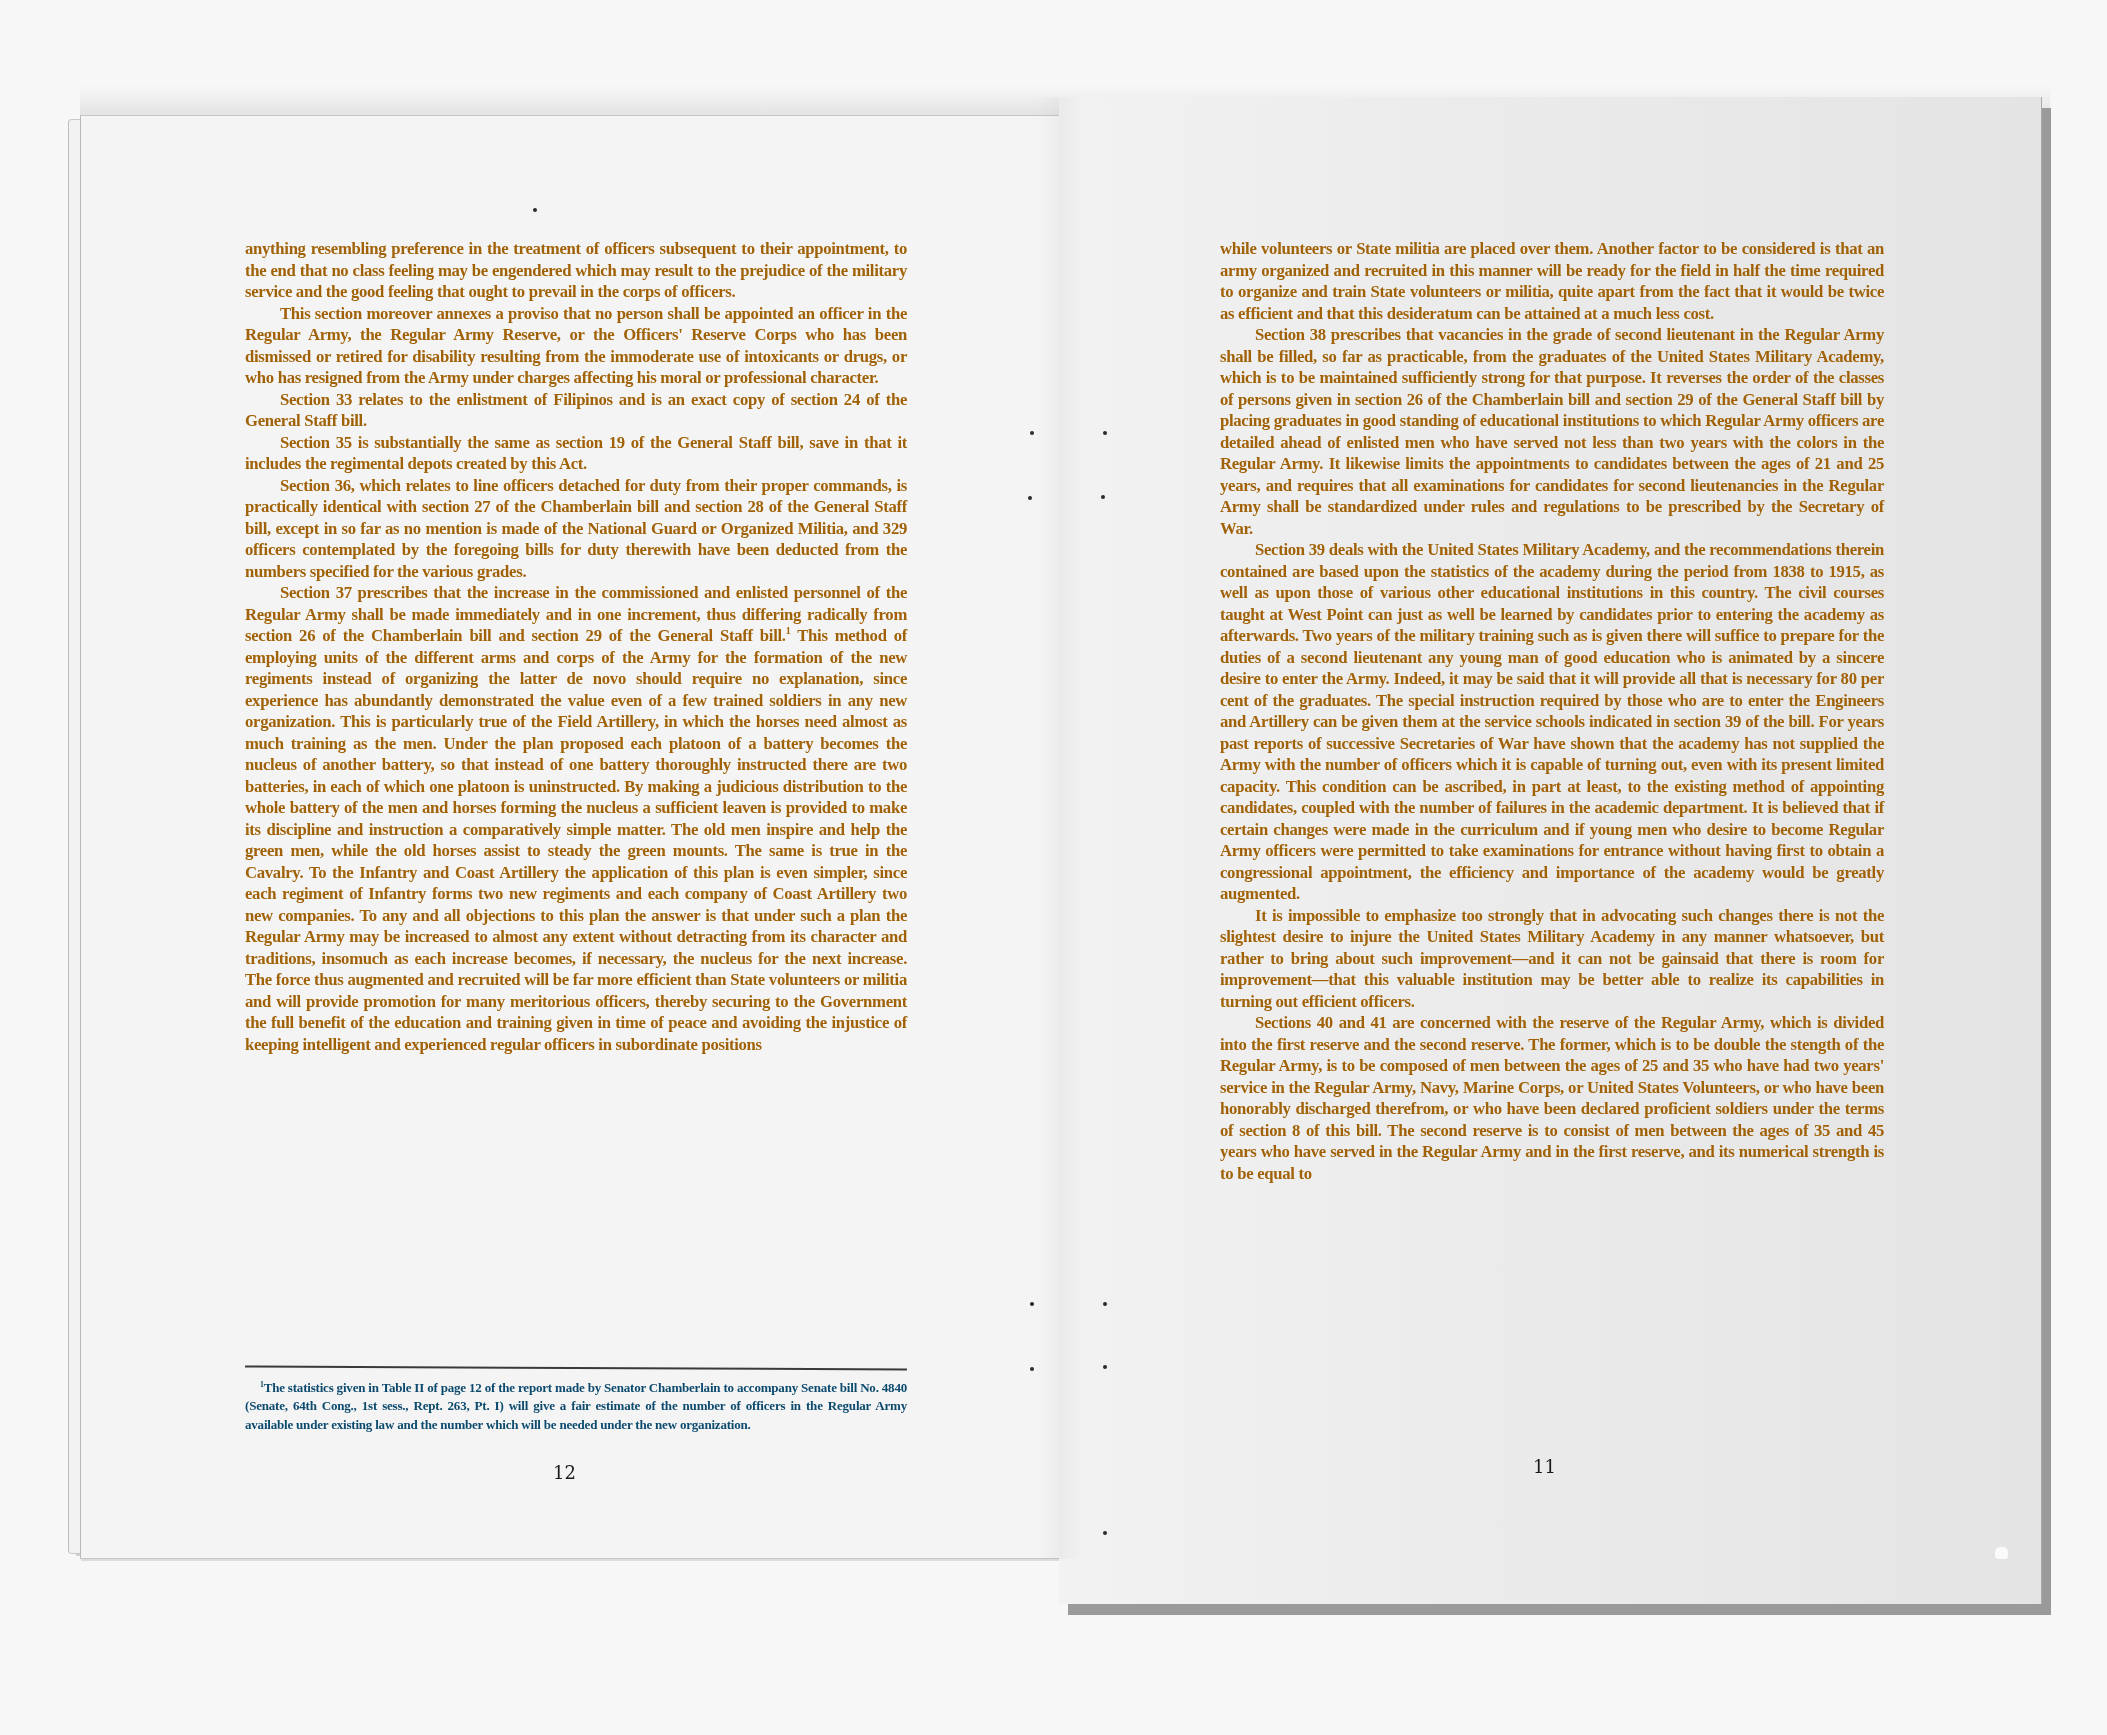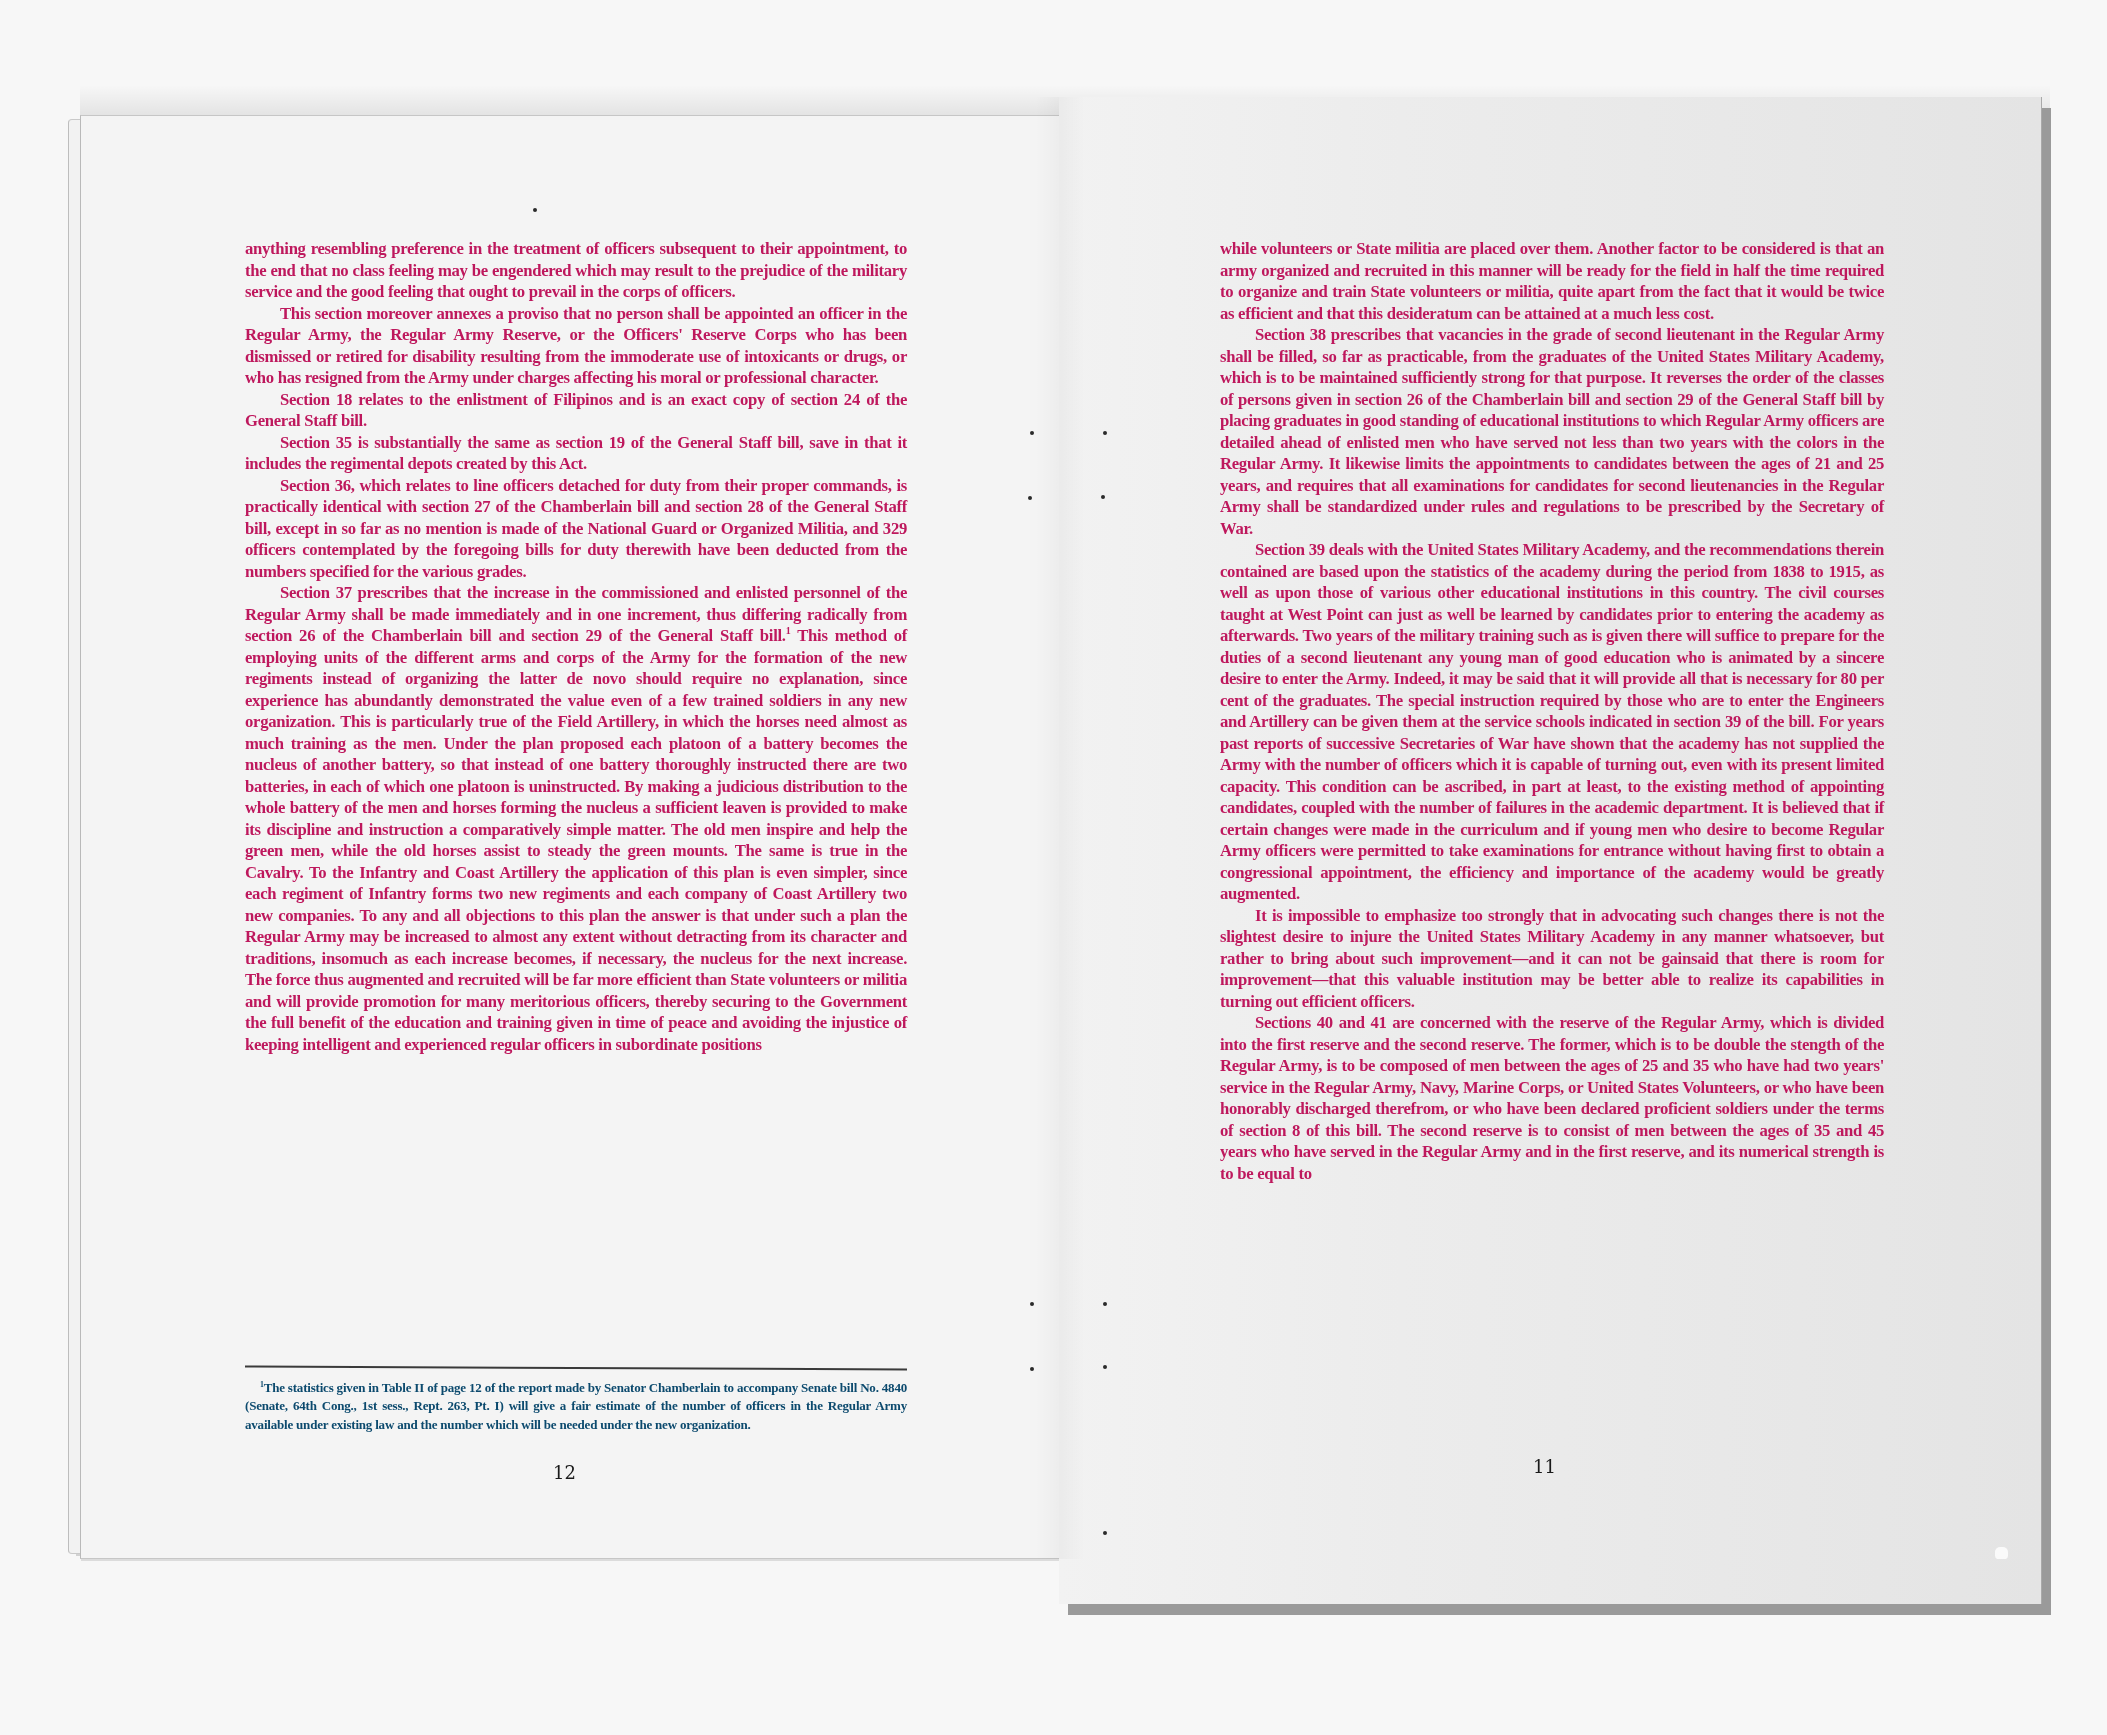--- a/index.html
+++ b/index.html
@@ -39,21 +39,21 @@
   .page-top-shadow {
     position: absolute; left: 80px; top: 85px; width: 1970px; height: 30px;
     background: linear-gradient(180deg, rgba(0,0,0,0) 0%, rgba(0,0,0,0.08) 100%);
   }
   .text-block {
     position: absolute;
     font-size: 16.7px;
     line-height: 21.5px;
     text-align: justify;
     font-weight: bold;
-    color: #be185d;
+    color: #a16207;
     letter-spacing: -0.3px;
   }
   .text-block p { margin: 0; text-indent: 0; }
   .text-block p.indent { text-indent: 35px; }
   .left-text { left: 245px; top: 238px; width: 662px; }
   .right-text { left: 1220px; top: 238px; width: 664px; }
   .rule {
     position: absolute; left: 245px; top: 1367px; width: 662px; height: 2px;
     background: #3a3a3a; transform: rotate(0.25deg);
   }
@@ -83,21 +83,21 @@
   <div class="page-left">
     <div class="edge2"></div>
   </div>
 
   <div class="page-right"></div>
   <div class="gutter"></div>
 
   <div class="text-block left-text">
     <p>anything resembling preference in the treatment of officers subsequent to their appointment, to the end that no class feeling may be engendered which may result to the prejudice of the military service and the good feeling that ought to prevail in the corps of officers.</p>
     <p class="indent">This section moreover annexes a proviso that no person shall be appointed an officer in the Regular Army, the Regular Army Reserve, or the Officers' Reserve Corps who has been dismissed or retired for disability resulting from the immoderate use of intoxicants or drugs, or who has resigned from the Army under charges affecting his moral or professional character.</p>
-    <p class="indent">Section 18 relates to the enlistment of Filipinos and is an exact copy of section 24 of the General Staff bill.</p>
+    <p class="indent">Section 33 relates to the enlistment of Filipinos and is an exact copy of section 24 of the General Staff bill.</p>
     <p class="indent">Section 35 is substantially the same as section 19 of the General Staff bill, save in that it includes the regimental depots created by this Act.</p>
     <p class="indent">Section 36, which relates to line officers detached for duty from their proper commands, is practically identical with section 27 of the Chamberlain bill and section 28 of the General Staff bill, except in so far as no mention is made of the National Guard or Organized Militia, and 329 officers contemplated by the foregoing bills for duty therewith have been deducted from the numbers specified for the various grades.</p>
     <p class="indent"><span>Section 37 prescribes that the increase in the commissioned and enlisted personnel of the Regular Army shall be made immediately and in one increment, thus differing radically from section 26 of the Chamberlain bill and section 29 of the General Staff bill.</span><sup>1</sup><span> This method of employing units of the different arms and corps of the Army for the formation of the new regiments instead of organizing the latter de novo should require no explanation, since experience has abundantly demonstrated the value even of a few trained soldiers in any new organization. This is particularly true of the Field Artillery, in which the horses need almost as much training as the men. Under the plan proposed each platoon of a battery becomes the nucleus of another battery, so that instead of one battery thoroughly instructed there are two batteries, in each of which one platoon is uninstructed. By making a judicious distribution to the whole battery of the men and horses forming the nucleus a sufficient leaven is provided to make its discipline and instruction a comparatively simple matter. The old men inspire and help the green men, while the old horses assist to steady the green mounts. The same is true in the Cavalry. To the Infantry and Coast Artillery the application of this plan is even simpler, since each regiment of Infantry forms two new regiments and each company of Coast Artillery two new companies. To any and all objections to this plan the answer is that under such a plan the Regular Army may be increased to almost any extent without detracting from its character and traditions, insomuch as each increase becomes, if necessary, the nucleus for the next increase. The force thus augmented and recruited will be far more efficient than State volunteers or militia and will provide promotion for many meritorious officers, thereby securing to the Government the full benefit of the education and training given in time of peace and avoiding the injustice of keeping intelligent and experienced regular officers in subordinate positions</span></p>
   </div>
 
   <div class="rule"></div>
 
   <div class="footnote">
     <p><sup>1</sup><span>The statistics given in Table II of page 12 of the report made by Senator Chamberlain to accompany Senate bill No. 4840 (Senate, 64th Cong., 1st sess., Rept. 263, Pt. I) will give a fair estimate of the number of officers in the Regular Army available under existing law and the number which will be needed under the new organization.</span></p>
   </div>

